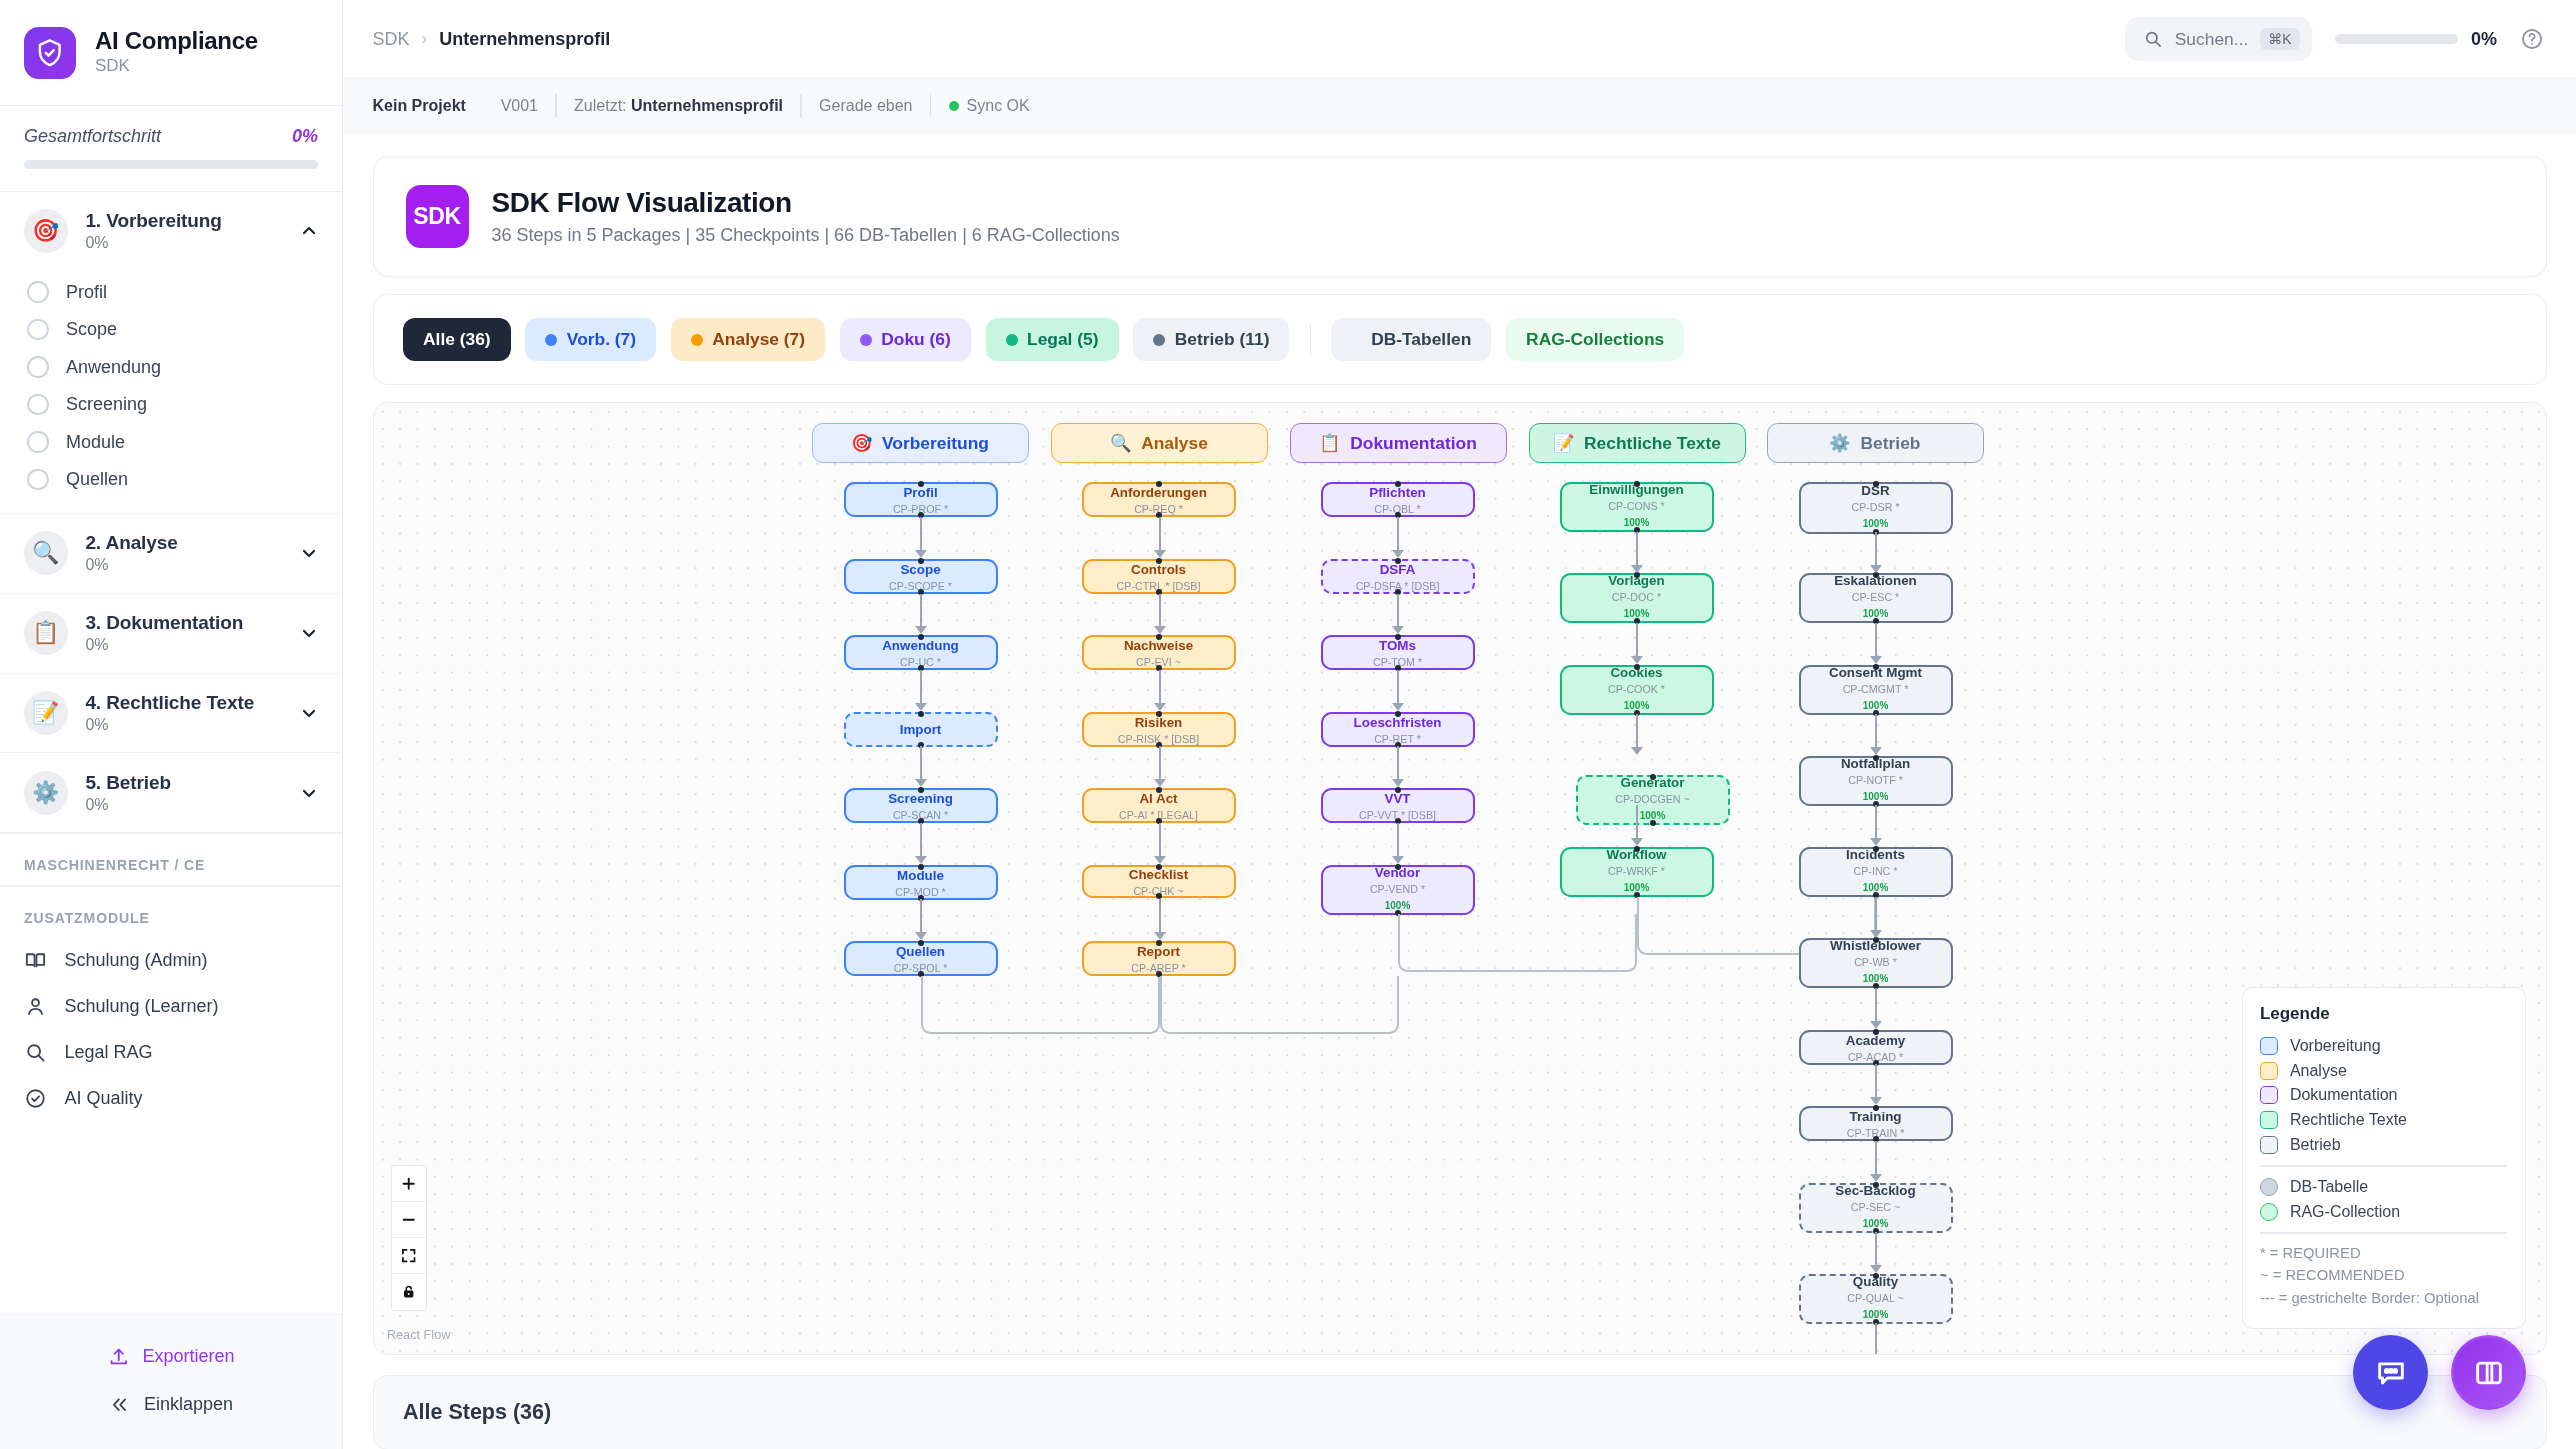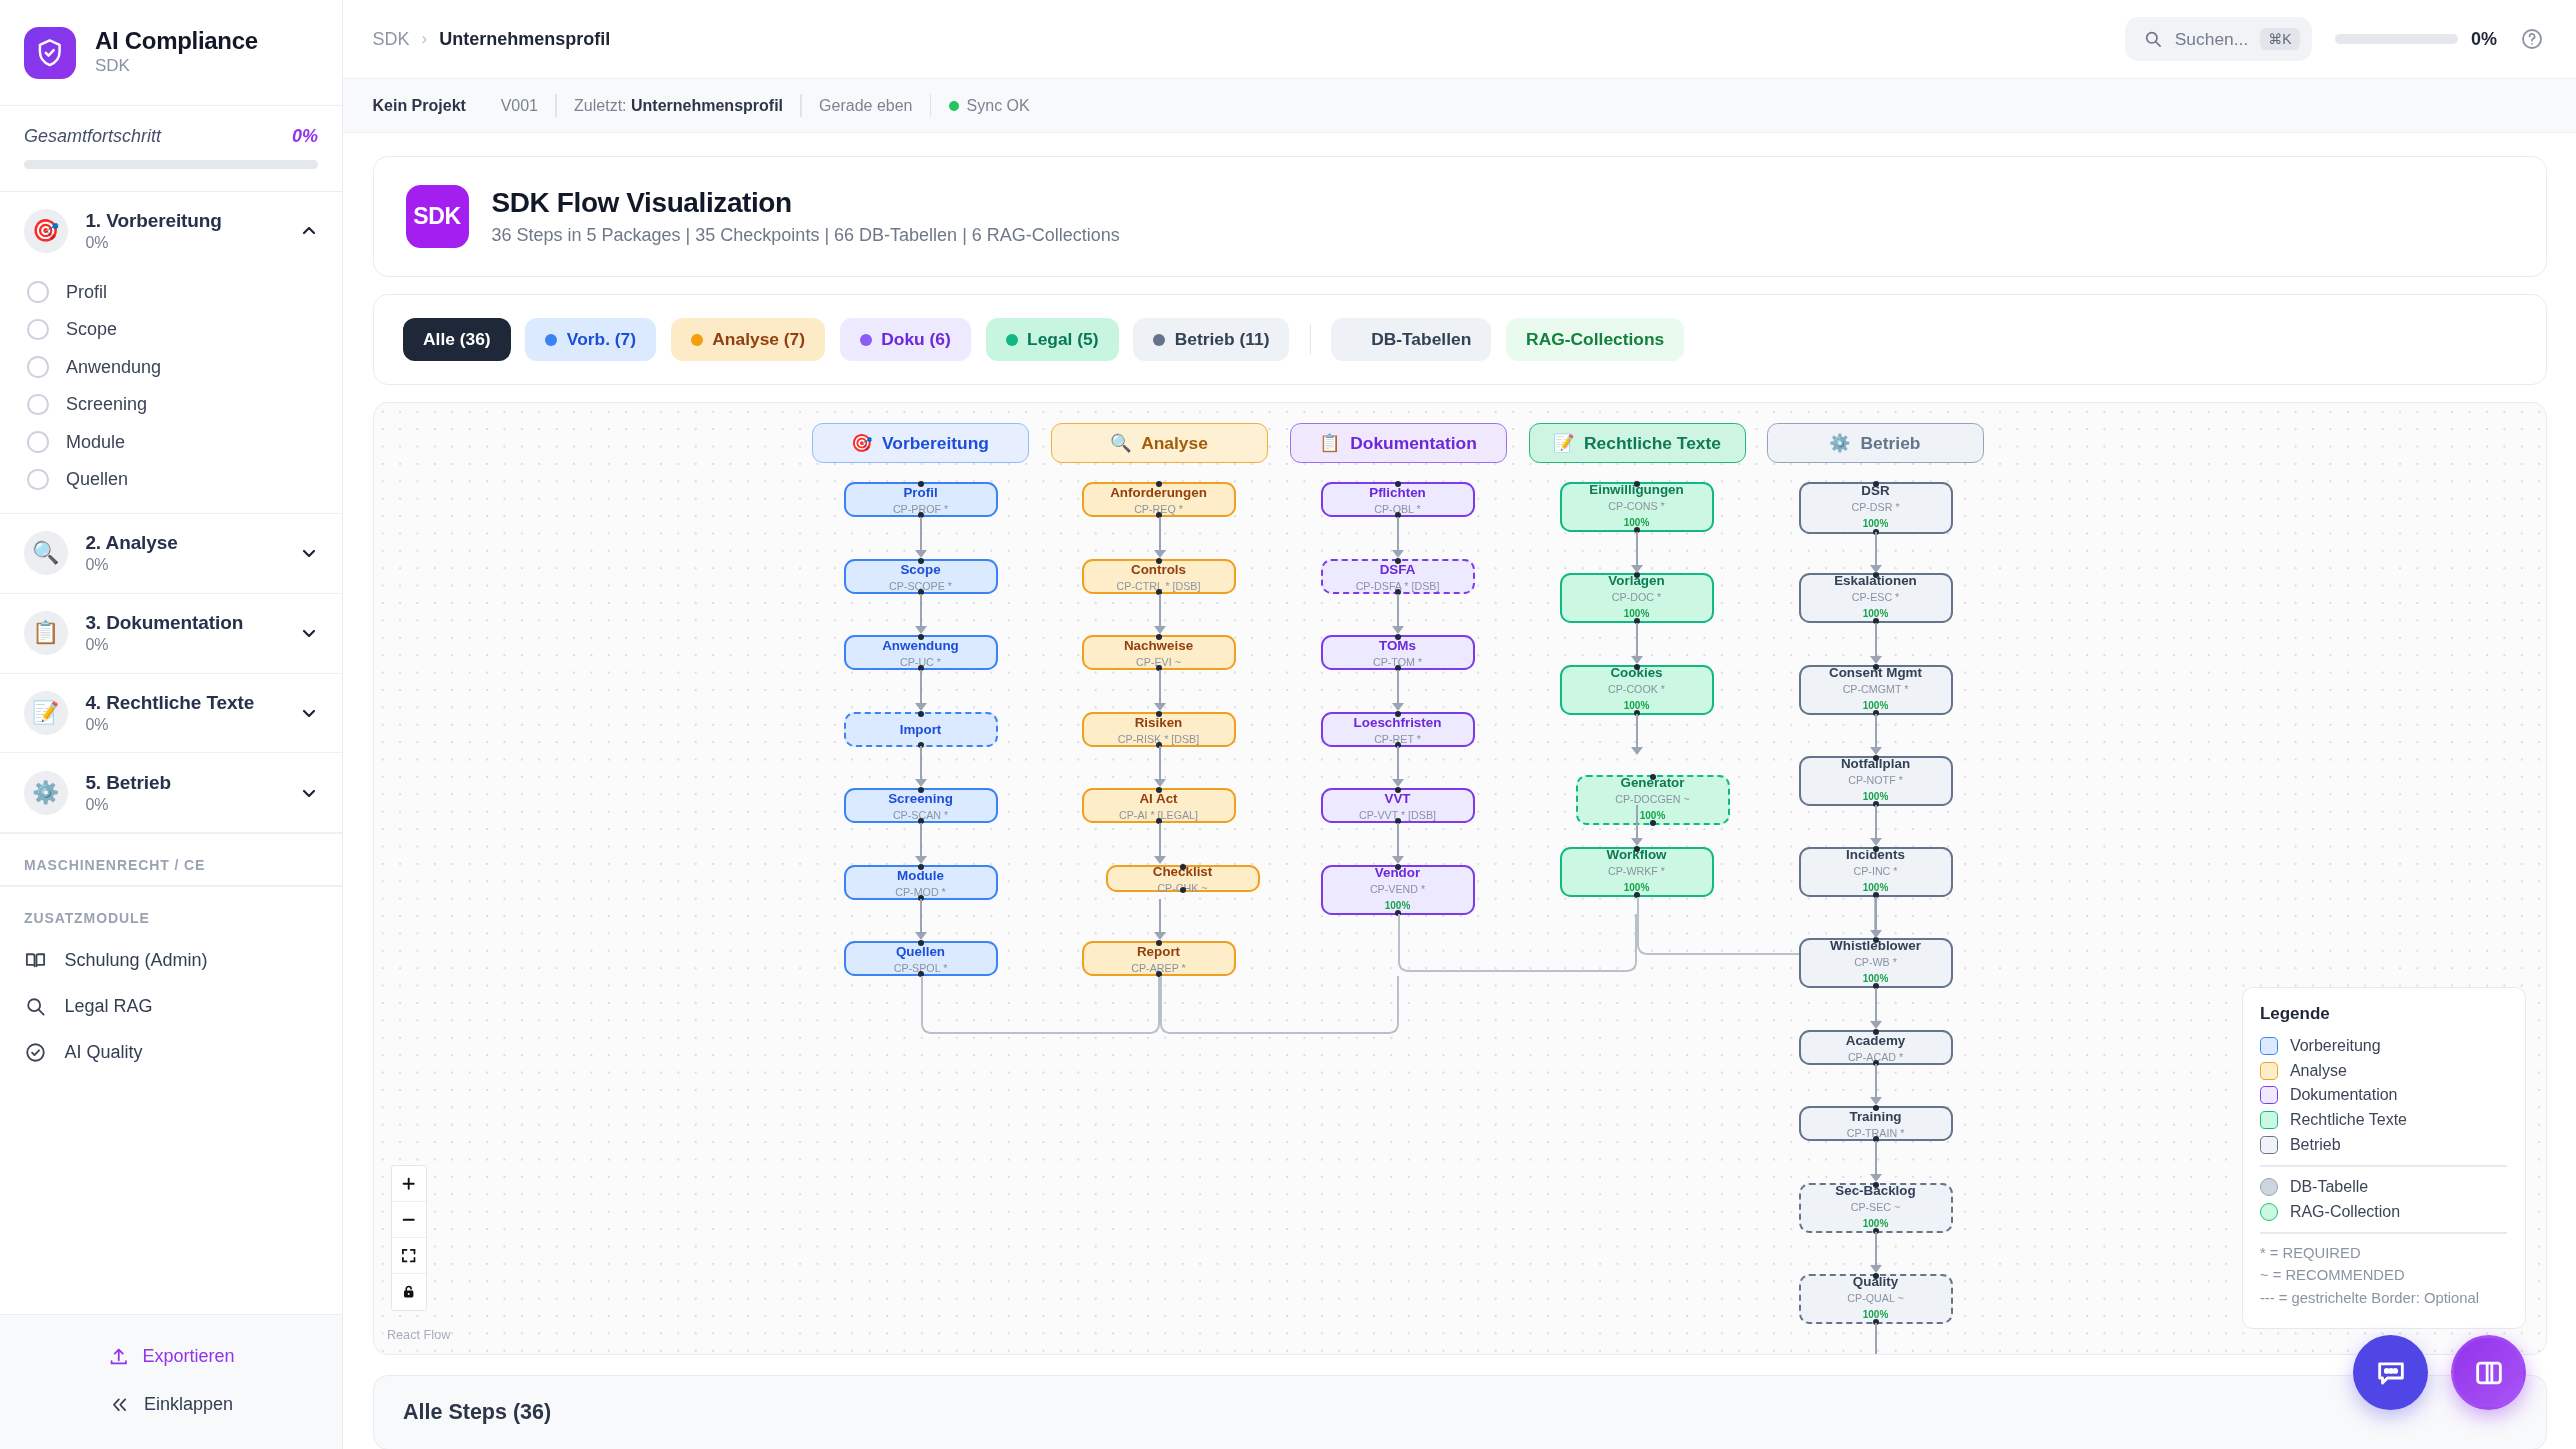--- a/index.html
+++ b/index.html
@@ -358,20 +358,29 @@
     <div class="sec-title">ZUSATZMODULE</div>
 
     <div class="navline">
       <span class="ico">
         <svg viewBox="0 0 24 24" fill="none" stroke="currentColor" stroke-width="1.9" stroke-linejoin="round">
           <path d="M3 5.5h6.2c1 0 1.8.8 1.8 1.8V18c0-.8-.7-1.5-1.6-1.5H3z"></path>
           <path d="M21 5.5h-6.2c-1 0-1.8.8-1.8 1.8V18c0-.8.7-1.5 1.6-1.5H21z"></path>
         </svg>
       </span>
       <span class="lbl">Schulung (Admin)</span>
+    </div>
+    <div class="navline">
+      <span class="ico">
+        <svg viewBox="0 0 24 24" fill="none" stroke="currentColor" stroke-width="1.9" stroke-linecap="round">
+          <circle cx="12" cy="8" r="3.6"></circle>
+            <path d="M5.2 20c.6-3.6 3.5-5.6 6.8-5.6S18.2 16.4 18.8 20"></path>
+        </svg>
+      </span>
+      <span class="lbl">Schulung (Learner)</span>
     </div>
     <div class="navline">
       <span class="ico">
         <svg viewBox="0 0 24 24" fill="none" stroke="currentColor" stroke-width="1.9" stroke-linecap="round">
           <circle cx="10.6" cy="10.6" r="6.2"></circle>
             <path d="M15.3 15.3 L20.5 20.5"></path>
         </svg>
       </span>
       <span class="lbl">Legal RAG</span>
     </div>
@@ -672,21 +681,21 @@
           <div class="edge" style="left: 785px; top: 267px; width: 2px; height: 34px;"></div>
           <div class="arrow" style="left: 780px; top: 300px;"></div>
           <div class="node" style="left: 708px; top: 385px; width: 154px; height: 35px; background: rgb(253, 238, 201); border: 2px solid rgb(240, 160, 32);">
             <span class="handle t"></span>
             <div class="node-title" style="color:#92400e">AI Act</div>
             <div class="node-code">CP-AI * [LEGAL]</div>
             <span class="handle b"></span>
           </div>
           <div class="edge" style="left: 785px; top: 343px; width: 2px; height: 34px;"></div>
           <div class="arrow" style="left: 780px; top: 376px;"></div>
-          <div class="node" style="left: 708px; top: 462px; width: 154px; height: 27px; background: rgb(253, 238, 201); border: 2px solid rgb(240, 160, 32); margin-left: 24px;">
+          <div class="node" style="left: 708px; top: 462px; width: 154px; height: 33px; background: rgb(253, 238, 201); border: 2px solid rgb(240, 160, 32);">
             <span class="handle t"></span>
             <div class="node-title" style="color:#92400e">Checklist</div>
             <div class="node-code">CP-CHK ~</div>
             <span class="handle b"></span>
           </div>
           <div class="edge" style="left: 785px; top: 420px; width: 2px; height: 34px;"></div>
           <div class="arrow" style="left: 780px; top: 453px;"></div>
           <div class="node" style="left: 708px; top: 538px; width: 154px; height: 35px; background: rgb(253, 238, 201); border: 2px solid rgb(240, 160, 32);">
             <span class="handle t"></span>
             <div class="node-title" style="color:#92400e">Report</div>

